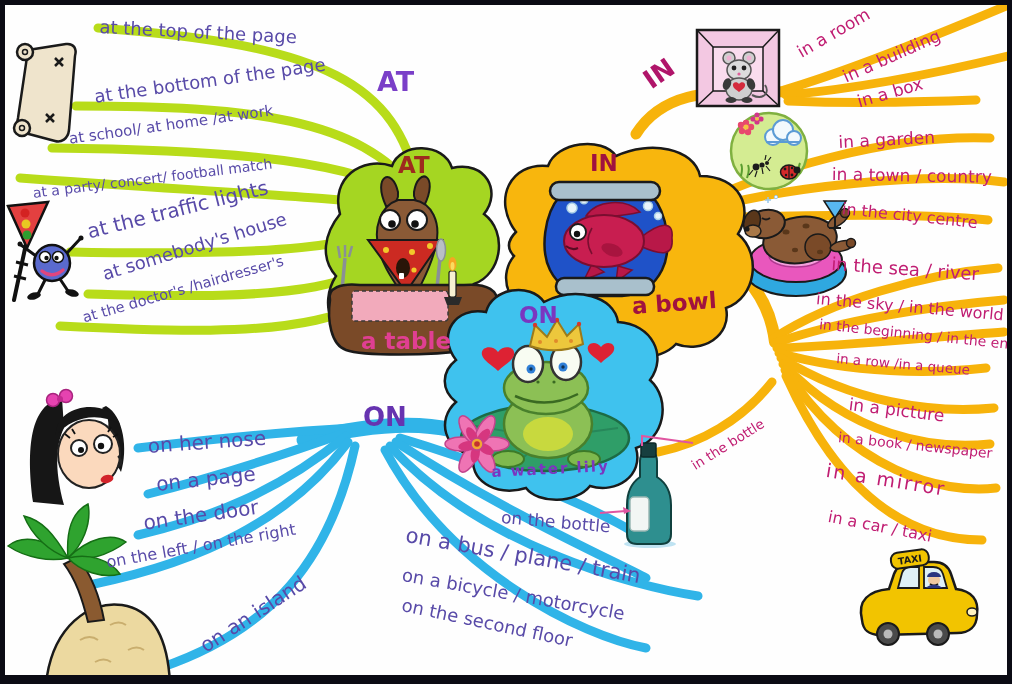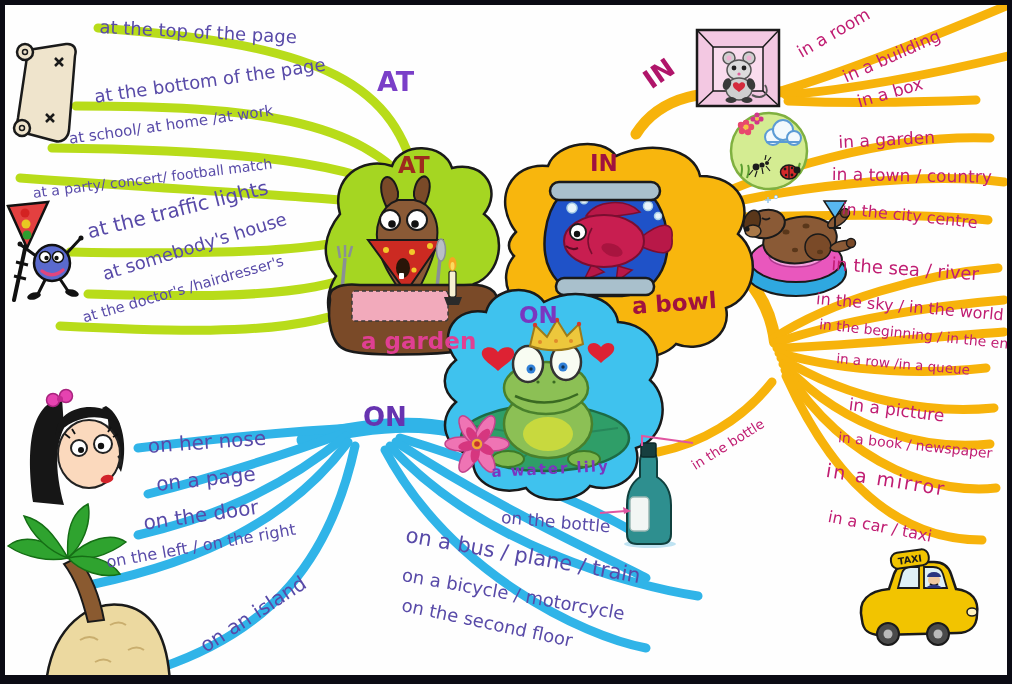--- a/index.html
+++ b/index.html
@@ -349,21 +349,21 @@
     <circle cx="938" cy="634" r="4.5" fill="#b9b9b9"></circle>
     <ellipse cx="972" cy="612" rx="5" ry="4" fill="#fff3c0" stroke="#1a1a1a" stroke-width="1.5"></ellipse>
   </g>
 </svg>
 
   <div class="lbl hdr h-at" style="left:372px;top:62px;font-size:27px;">AT</div>
   <div class="lbl hdr h-in" style="left:633px;top:66px;font-size:26px;transform:rotate(-35deg);">IN</div>
   <div class="lbl hdr h-on" style="left:358px;top:398px;font-size:26px;">ON</div>
 
   <div class="lbl n-dkred" style="left:393px;top:148px;font-size:23px;">AT</div>
-  <div class="lbl n-pink" style="left:356px;top:324px;font-size:23px;">a garden</div>
+  <div class="lbl n-pink" style="left:356px;top:324px;font-size:23px;">a table</div>
   <div class="lbl n-red" style="left:585px;top:146px;font-size:23px;">IN</div>
   <div class="lbl n-red" style="left:626px;top:289px;font-size:23px;transform:rotate(-4deg);">a bowl</div>
   <div class="lbl n-purp" style="left:514px;top:298px;font-size:23px;">ON</div>
   <div class="lbl n-purp" style="left:486px;top:459px;font-size:15px;letter-spacing:2px;transform:rotate(-3deg);">a water lily</div>
 
   <div class="lbl t-at" style="left:95px;top:12px;font-size:18px;transform:rotate(3deg);">at the top of the page</div>
   <div class="lbl t-at" style="left:88px;top:82px;font-size:18px;transform:rotate(-8deg);">at the bottom of the page</div>
   <div class="lbl t-at" style="left:63px;top:126px;font-size:15px;transform:rotate(-8deg);">at school/ at home /at work</div>
   <div class="lbl t-at" style="left:27px;top:181px;font-size:14px;transform:rotate(-7deg);">at a party/ concert/ football match</div>
   <div class="lbl t-at" style="left:80px;top:216px;font-size:20px;transform:rotate(-14deg);">at the traffic lights</div>

